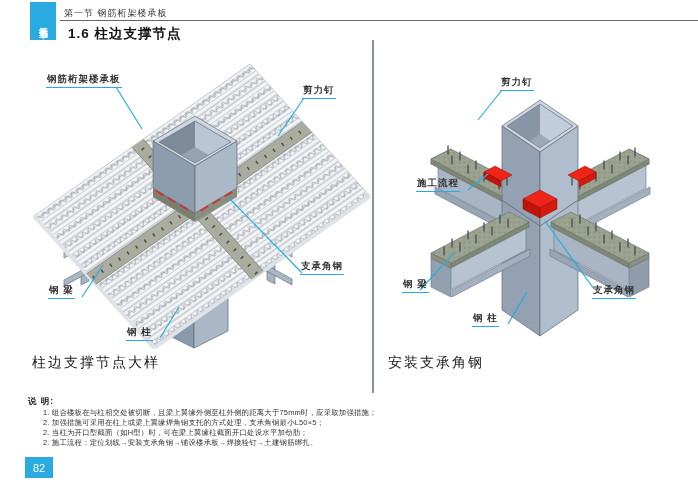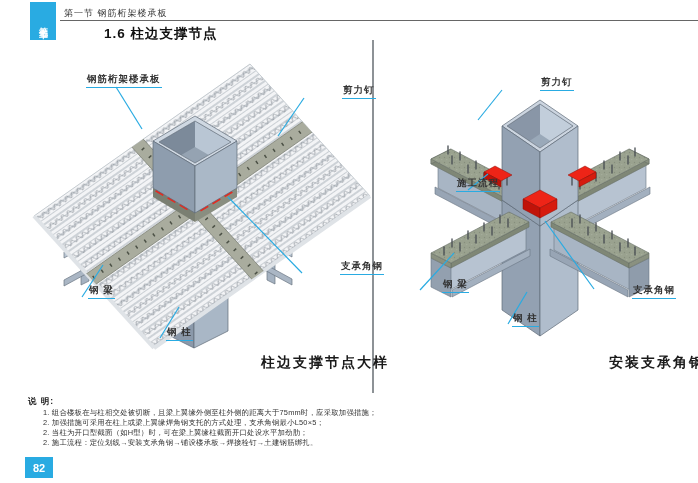--- a/index.html
+++ b/index.html
@@ -3,38 +3,38 @@
 <meta charset="utf-8">
 <style>
   html,body{margin:0;padding:0;}
   body{width:698px;height:483px;background:#fff;font-family:"Liberation Sans","DejaVu Sans",sans-serif;position:relative;overflow:hidden;}
   .page{position:absolute;inset:0;padding-left:24px;}
   
   .chapter-tab{position:absolute;left:30px;top:2px;width:26px;height:38px;background:#29ABE2;color:#fff;
     writing-mode:vertical-rl;text-orientation:upright;font-size:9px;font-weight:700;display:flex;align-items:center;justify-content:center;letter-spacing:1px;}
   .section-label{position:absolute;left:64px;top:7px;font-size:9px;color:#333;letter-spacing:1px;}
   .header-rule{position:absolute;left:60px;top:20px;width:638px;height:1px;background:#666;}
-  .heading{position:absolute;left:68px;top:25px;font-size:13.5px;font-weight:700;color:#111;letter-spacing:1px;margin-left:36px;}
+  .heading{position:absolute;left:68px;top:25px;font-size:13.5px;font-weight:700;color:#111;letter-spacing:1px;}
   
   .divider{position:absolute;left:372px;top:40px;width:2px;height:353px;background:#8d9296;}
   
   .fig{position:absolute;width:340px;height:320px;}
   #fig-left{left:32px;top:56px;}
   #fig-right{left:388px;top:56px;width:300px;}
   .fig svg{position:absolute;left:0;top:0;}
   .callout{position:absolute;font-size:9.5px;font-weight:700;color:#333;border-bottom:1.2px solid #29ABE2;
-    padding:0 1px 1px 1px;white-space:nowrap;letter-spacing:1px;margin-left:40px;}
-  .caption{position:absolute;left:17px;top:298px;width:100%;text-align:right;font-size:14px;font-weight:700;color:#1a1a1a;letter-spacing:2px;}
+    padding:0 1px 1px 1px;white-space:nowrap;letter-spacing:1px;}
+  .caption{position:absolute;left:0;top:298px;width:100%;text-align:left;font-size:14px;font-weight:400;color:#1a1a1a;letter-spacing:2px;}
   
   .notes{position:absolute;left:28px;top:396px;width:650px;}
   .notes-title{font-size:8.5px;font-weight:700;color:#222;letter-spacing:1px;}
   .note-item{font-size:7.4px;color:#333;line-height:10px;margin-left:15px;letter-spacing:0.2px;}
   
   .page-badge{position:absolute;left:25px;top:457px;width:28px;height:21px;background:#29ABE2;color:#fff;
-    font-size:11px;font-weight:700;display:flex;align-items:center;justify-content:center;}
+    font-size:11px;font-weight:400;display:flex;align-items:center;justify-content:center;}
 </style>
 </head>
 <body>
 
 <div class="page">
 
   <div class="chapter-tab">第七章</div>
   <div class="section-label">第一节 钢筋桁架楼承板</div>
   <div class="header-rule"></div>
   <div class="heading">1.6 柱边支撑节点</div>

